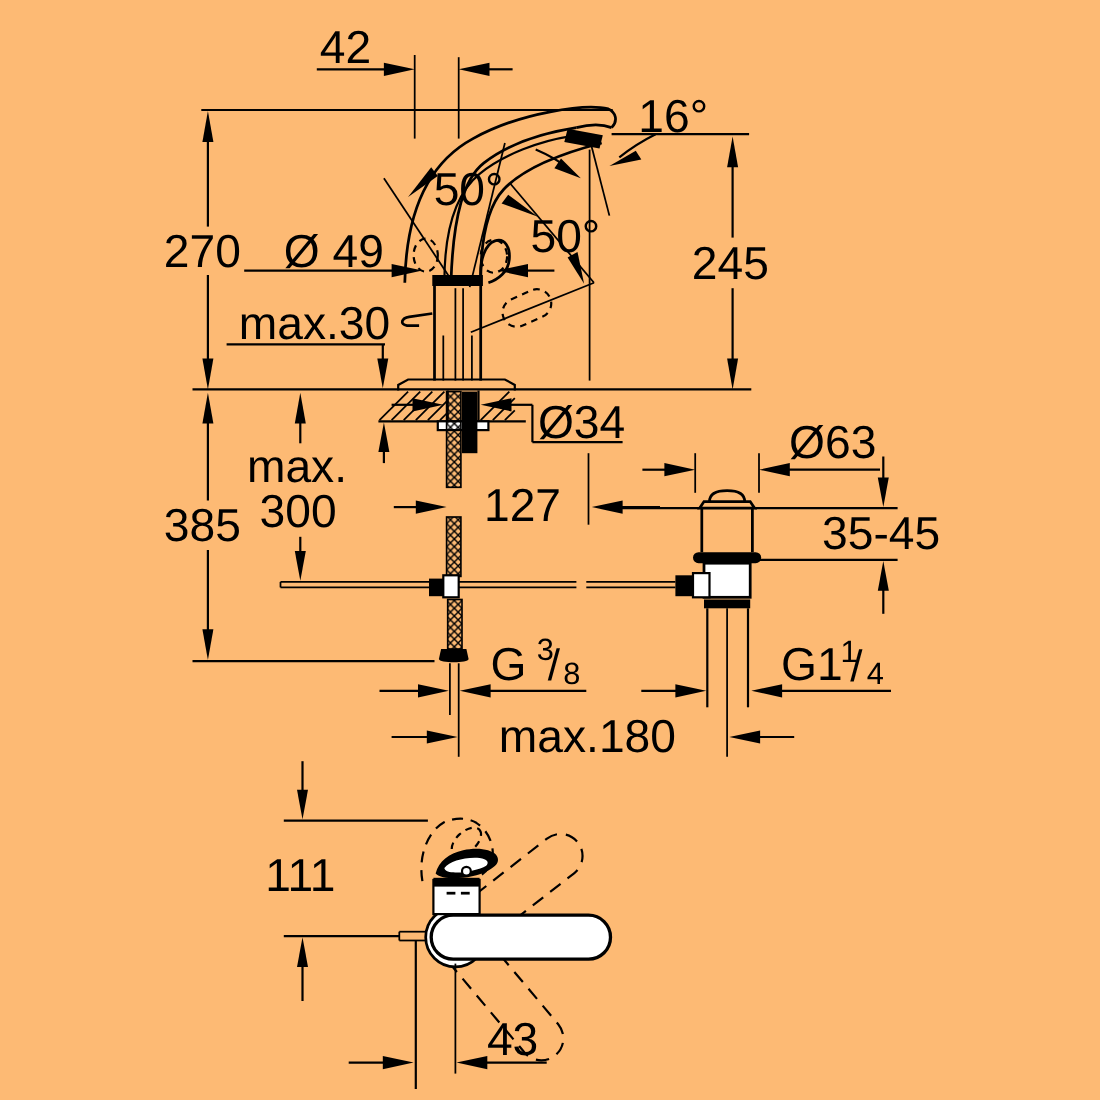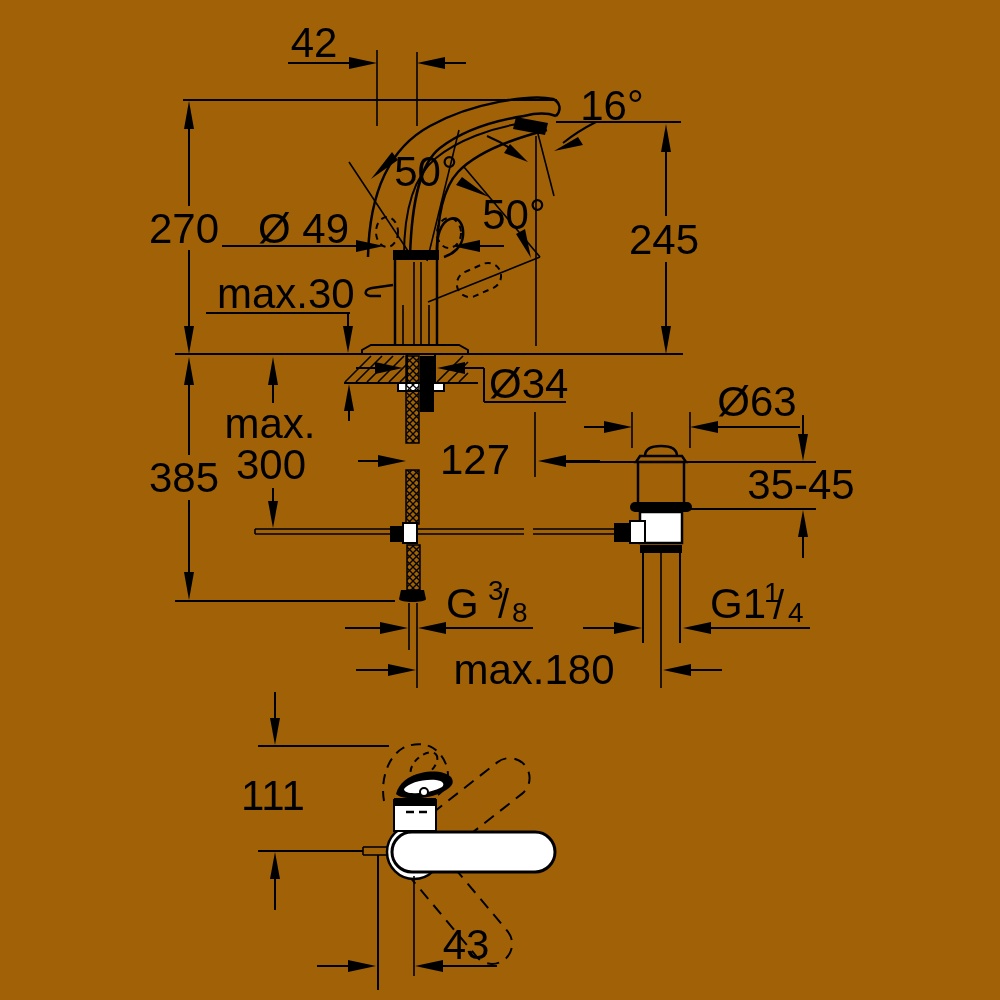--- a/index.html
+++ b/index.html
@@ -1,16 +1,16 @@
 <!DOCTYPE html>
 <html><head>
 <meta charset="utf-8">
 <style>
   html,body{margin:0;padding:0;background:#ffffff;}
-  .stage{width:1000px;height:1000px;background:#a16207;position:relative;font-family:"Liberation Sans",sans-serif;}
+  .stage{width:1000px;height:1000px;background:#fdba74;position:relative;font-family:"Liberation Sans",sans-serif;}
   svg{display:block;}
   svg text{font-family:"Liberation Sans","DejaVu Sans",sans-serif;fill:#000;}
   .tmain{font-size:42px;}
   .tsmall{font-size:28px;}
   .tslash{font-size:40px;}
   .ink{stroke:#000;fill:none;}
   .w1{stroke-width:1.6;}
   .w2{stroke-width:2;}
   .w25{stroke-width:2.5;}
   .w3{stroke-width:3;}

